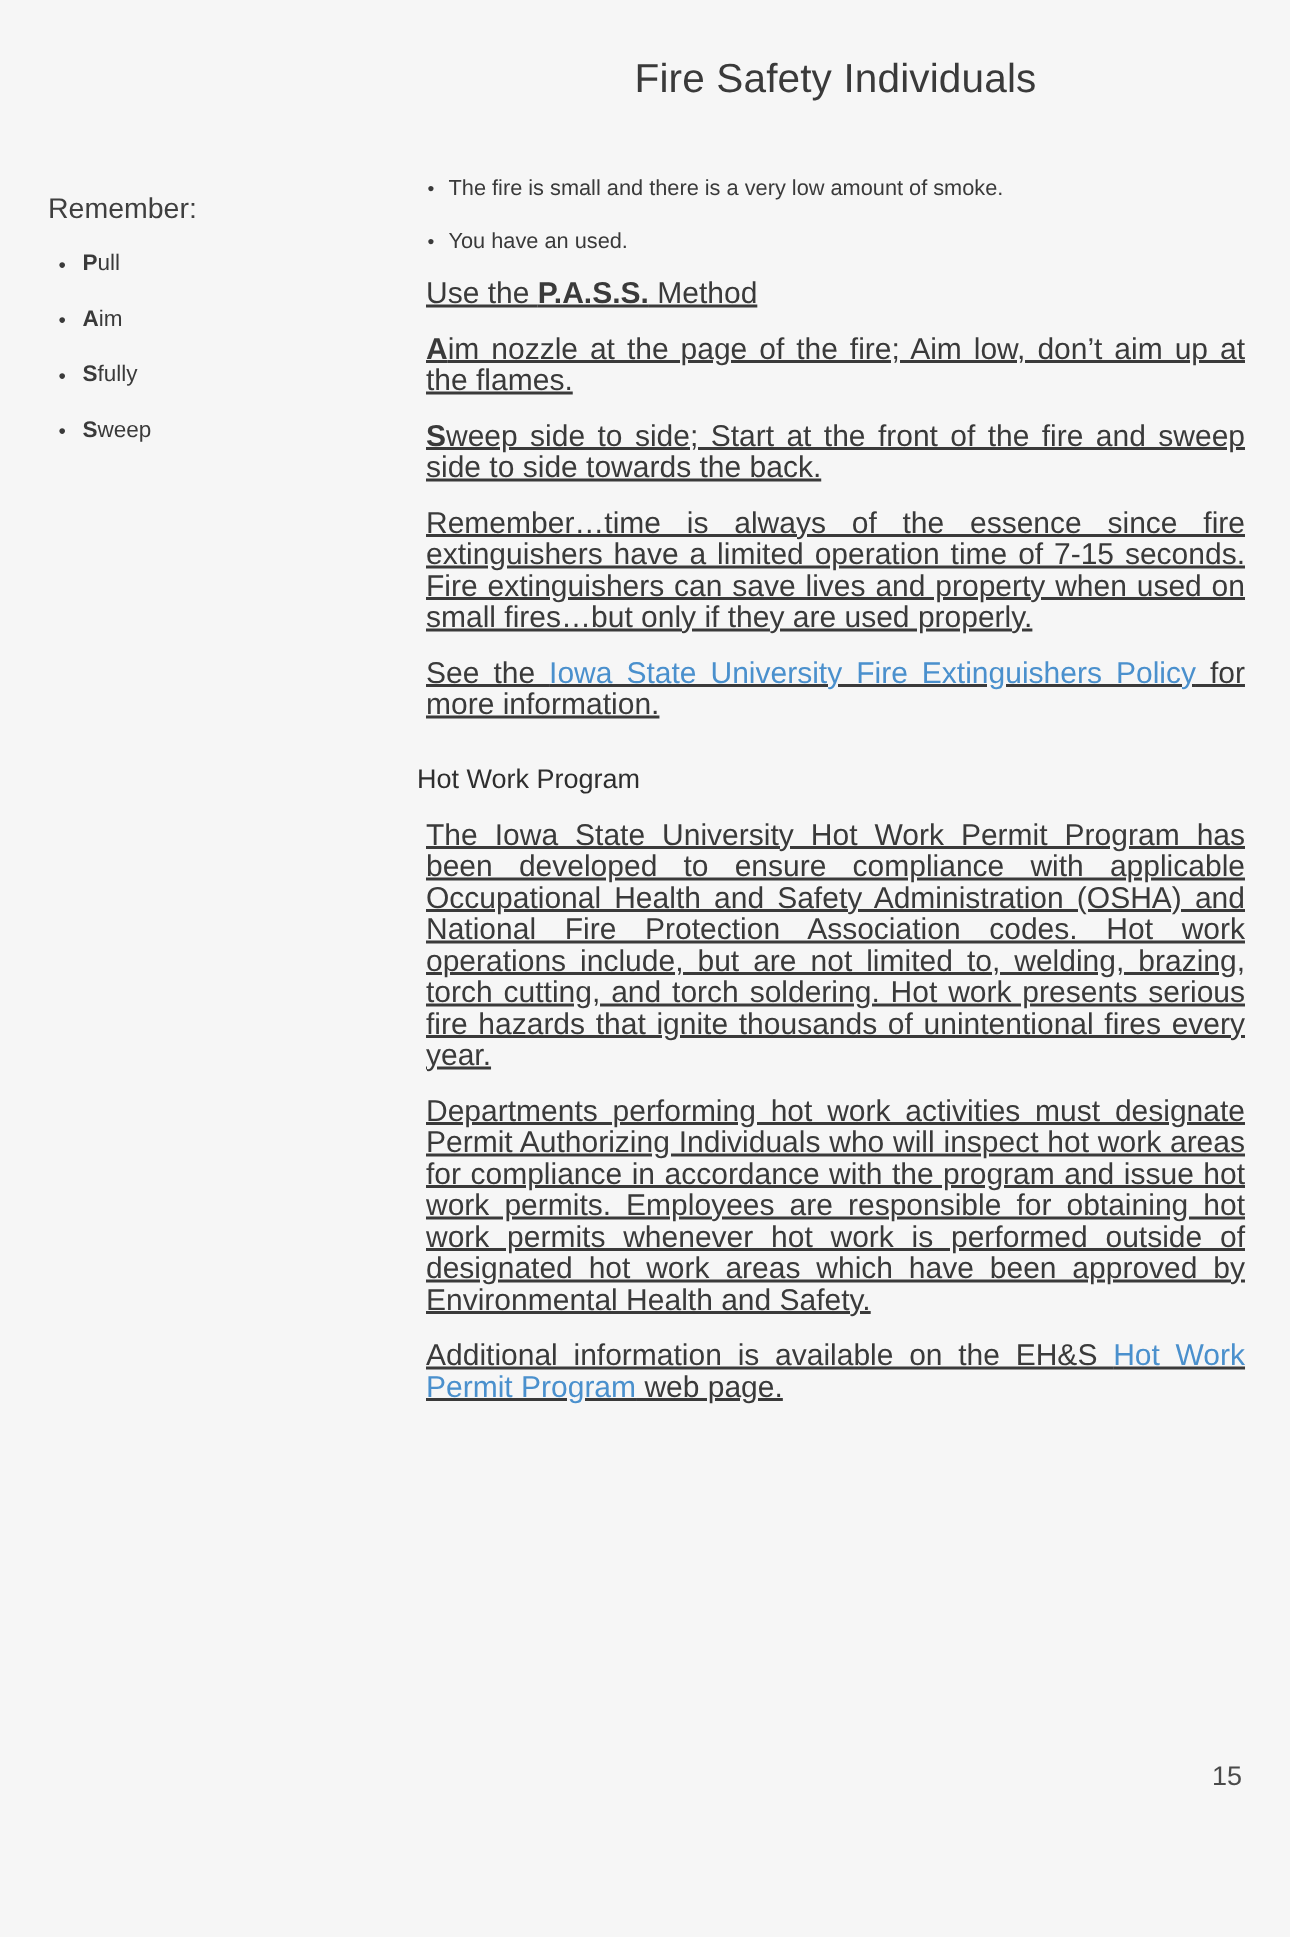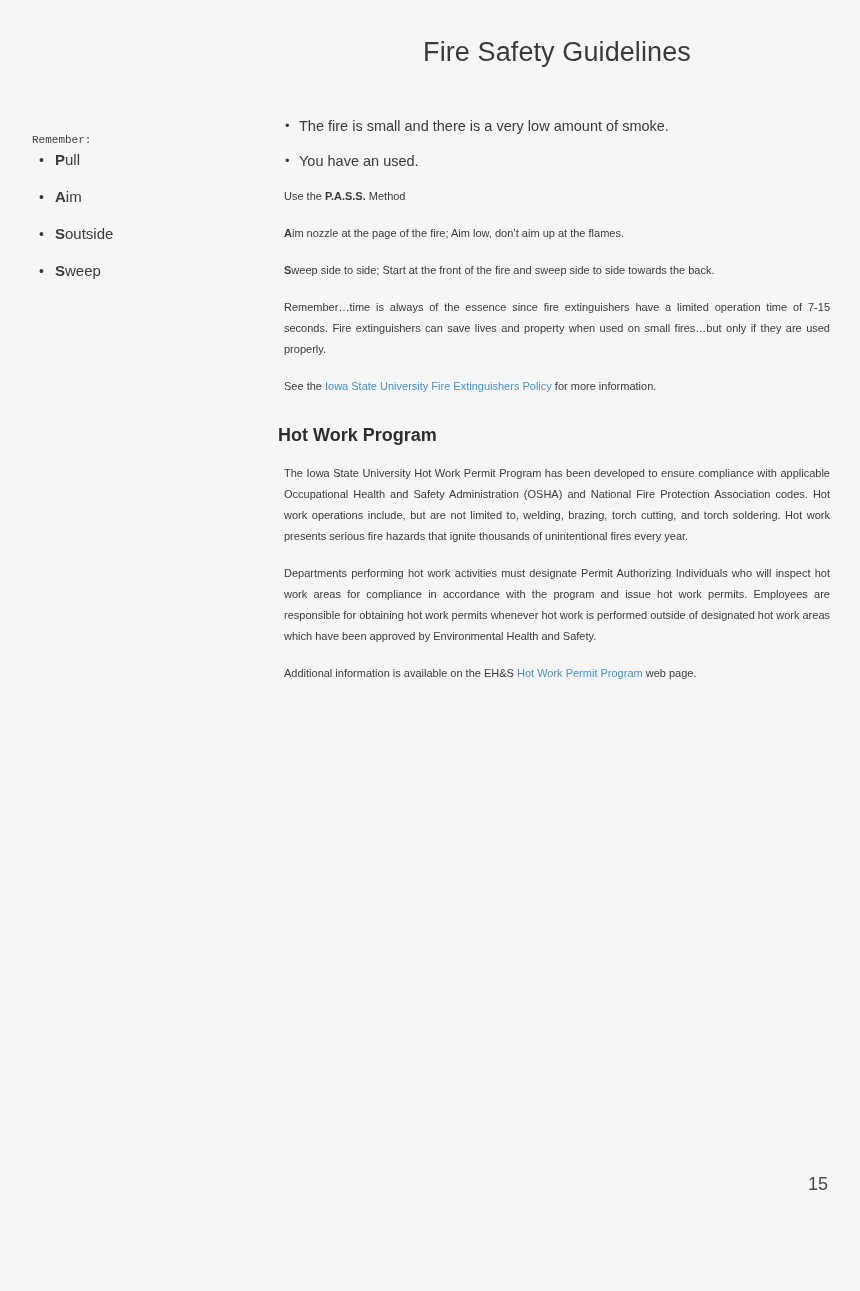--- a/index.html
+++ b/index.html
@@ -36,24 +36,24 @@
   }
 
   
   .sidebar {
     position: absolute;
     left: 32px;
     top: 130px;
     width: 215px;
   }
   .sidebar-heading {
-    font-size: 11px;
+    font-size: 19px;
     color: #3f3f3f;
     line-height: 20px;
-    font-family: Liberation Mono, monospace;
+    margin-bottom: 16px;
   }
   .sidebar-list {
     list-style: none;
     margin: 0;
     padding: 0;
   }
   .sidebar-item {
     position: relative;
     padding-left: 23px;
     font-size: 15px;
@@ -97,44 +97,45 @@
     position: absolute;
     left: 1px;
     top: 0;
     font-size: 13px;
     line-height: 20px;
     color: #3a3a3a;
   }
 
   p.para {
     margin: 0 0 16px 0;
-    font-size: 11px;
+    font-size: 20px;
     line-height: 21px;
     color: #3a3a3a;
     text-align: justify;
     text-justify: inter-word;
+    text-decoration: underline;
   }
   p.para.nojustify {
     text-align: left;
   }
   p.para .lead {
     font-weight: bold;
   }
   p.para b {
     font-weight: bold;
   }
   a.doclink {
     color: #4a90cd;
     text-decoration: none;
   }
 
   .section-heading {
     margin: 26px 0 16px -6px;
     font-size: 18px;
-    font-weight: bold;
+    font-weight: normal;
     color: #2e2e2e;
     line-height: 24px;
   }
 
   .spacer-top { margin-top: 12px; }
 
   
   .page-number {
     position: absolute;
     right: 32px;
@@ -142,33 +143,33 @@
     font-size: 18px;
     color: #4a4a4a;
     line-height: 18px;
   }
 </style>
 </head>
 <body>
 
 <div class="page">
 
-  <div class="doc-title">Fire Safety Guidelines</div>
+  <div class="doc-title">Fire Safety Individuals</div>
 
   <div class="sidebar">
     <div class="sidebar-heading">Remember:</div>
     <ul class="sidebar-list">
       <li class="sidebar-item">
         <span class="bullet">•</span><span class="lead">P</span><span>ull</span>
       </li>
       <li class="sidebar-item">
         <span class="bullet">•</span><span class="lead">A</span><span>im</span>
       </li>
       <li class="sidebar-item">
-        <span class="bullet">•</span><span class="lead">S</span><span>outside</span>
+        <span class="bullet">•</span><span class="lead">S</span><span>fully</span>
       </li>
       <li class="sidebar-item">
         <span class="bullet">•</span><span class="lead">S</span><span>weep</span>
       </li>
     </ul>
   </div>
 
   <div class="content">
 
     <ul class="c-bullets">

